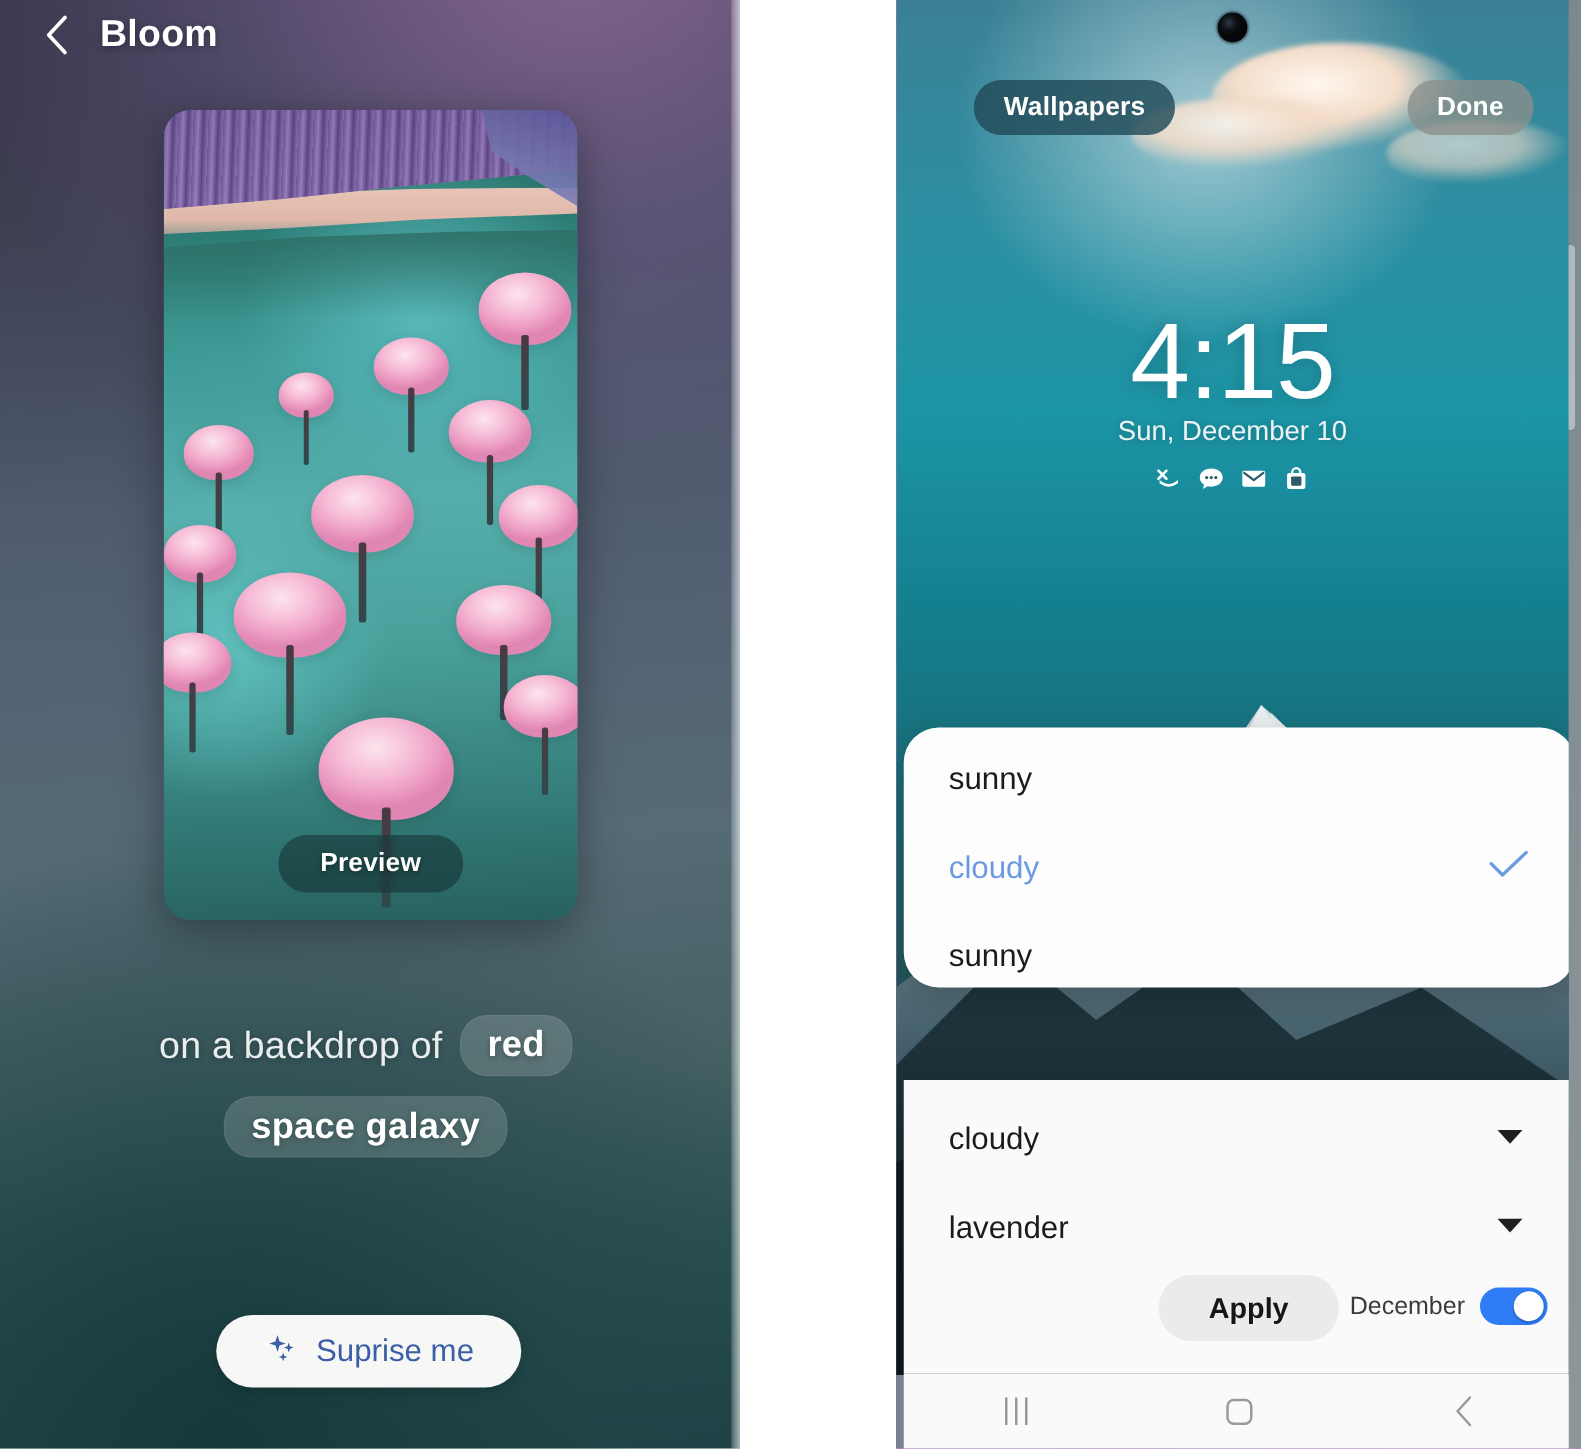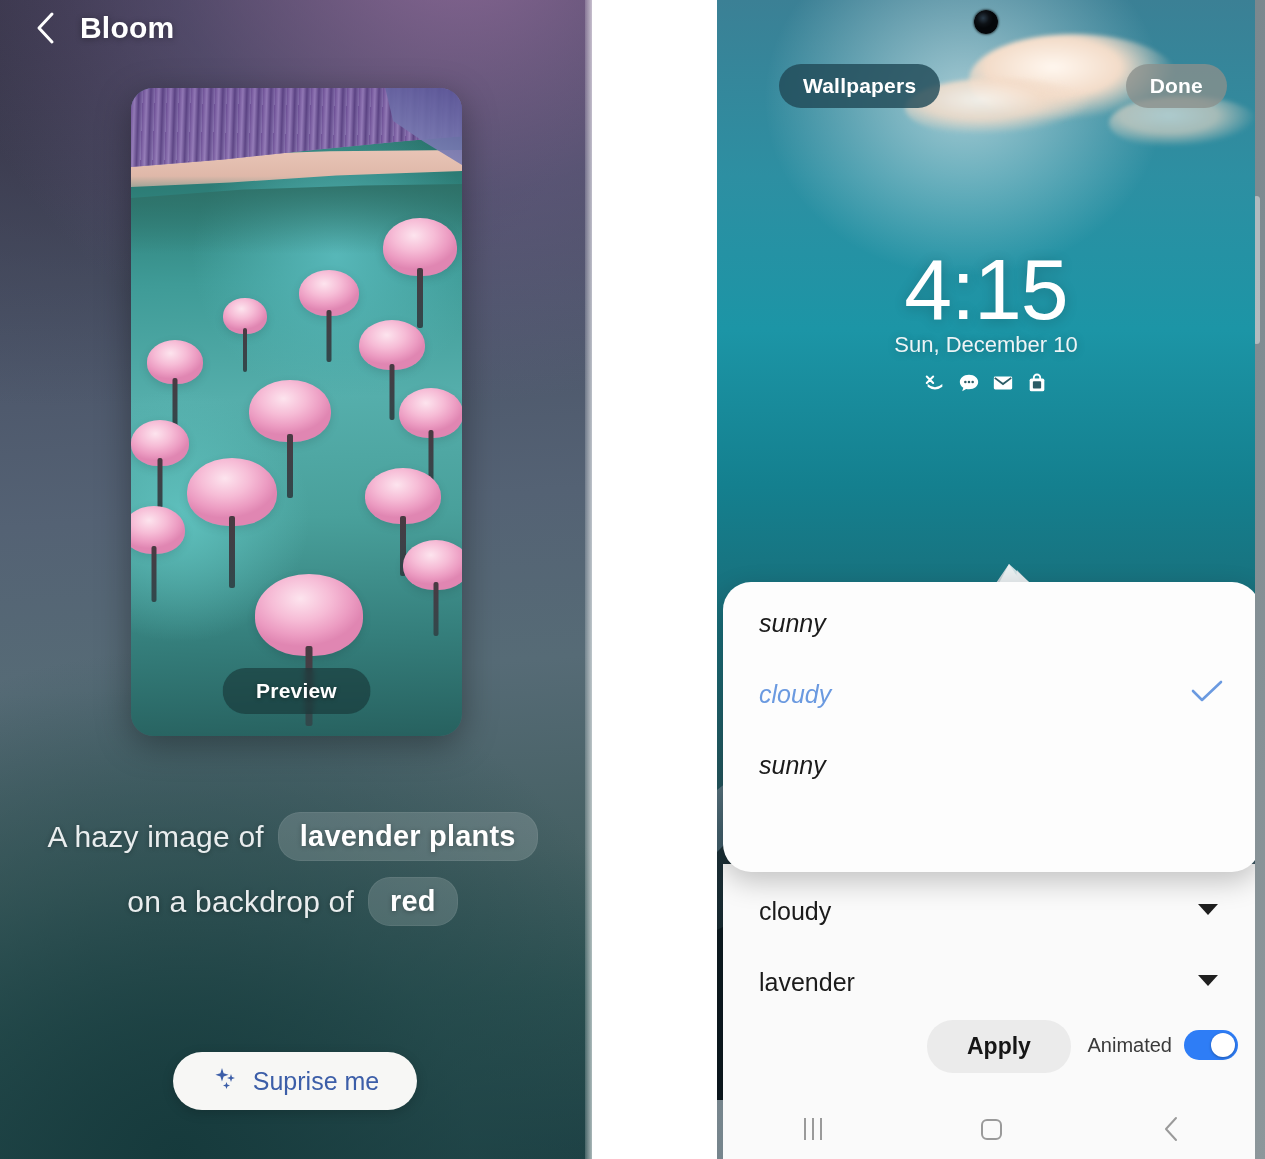--- a/index.html
+++ b/index.html
@@ -195,24 +195,24 @@
     text-shadow:0 1px 8px rgba(0,0,0,.25);
   }
   .notif-row{
     position:absolute; left:0; top:372px; width:538px;
     display:flex; align-items:center; justify-content:center; gap:12px; z-index:7;
   }
   .notif-ic{ width:22px; height:22px; display:block; }
 
   
   .dropdown{
-    position:absolute; left:6px; top:582px; width:537px; height:290px;
+    position:absolute; left:6px; top:582px; width:537px; height:208px;
     background:#fdfdfd; border-radius:28px;
     box-shadow:0 10px 28px rgba(0,0,0,.22);
-    z-index:12; overflow:hidden;font-style:italic;
+    z-index:12; overflow:hidden;
   }
   .dd-item{
     position:absolute; left:0; width:100%; height:70px;
     display:flex; align-items:center; padding:0 36px 0 36px;
     cursor:pointer;
   }
   .dd-label{ font-size:25px; color:#1b1b1b; font-weight:400; }
   .dd-item.sel .dd-label{ color:#6b9ae0; }
   .dd-check{ margin-left:auto; }
 
@@ -332,26 +332,25 @@
         <div class="tree" style="left:272px;top:452px;width:66px;height:96px;">
           <div class="blossom" style="width:66px;height:50px;"></div>
             <div class="trunk" style="top:42px;width:5px;height:54px;"></div>
           </div>
       </div>
       <div class="preview-btn">Preview</div>
     </div>
 
     <div class="prompt-wrap">
       <div class="prompt-line">
-        <span class="ptxt">A hazy image of</span>
-        <span class="chip">lavender plants</span>
-      </div>
-      <div class="prompt-line">
         <span class="ptxt">on a backdrop of</span>
         <span class="chip">red</span>
+      </div>
+      <div class="prompt-line">
+        <span class="chip">space galaxy</span>
       </div>
     </div>
 
     <div class="surprise-btn">
       <span>
         <svg width="28" height="28" viewBox="0 0 28 28">
           <path d="M11 3 L12.6 8.2 L17.6 9.8 L12.6 11.4 L11 16.6 L9.4 11.4 L4.4 9.8 L9.4 8.2 Z" fill="#3c5ea8"></path>
           <path d="M20 9 L21 12 L24 13 L21 14 L20 17 L19 14 L16 13 L19 12 Z" fill="#3c5ea8"></path>
           <path d="M15.5 17 L16.4 19.6 L19 20.5 L16.4 21.4 L15.5 24 L14.6 21.4 L12 20.5 L14.6 19.6 Z" fill="#3c5ea8"></path>
         </svg>
@@ -461,21 +460,21 @@
           <span class="caret">
             <svg width="24" height="16" viewBox="0 0 24 16">
                 <path d="M2 3 L22 3 L12 14 Z" fill="#1f1f1f"></path>
               </svg>
           </span>
         </div>
 
         <div class="apply-btn">Apply</div>
 
         <div class="anim-wrap">
-          <span class="anim-label">Animated</span>
+          <span class="anim-label">December</span>
           <span class="toggle">
               <span class="knob"></span>
             </span>
         </div>
       </div>
 
       <div class="navbar">
         <div class="nav-btn">
           <span class="nav-bars">
               <i></i>

